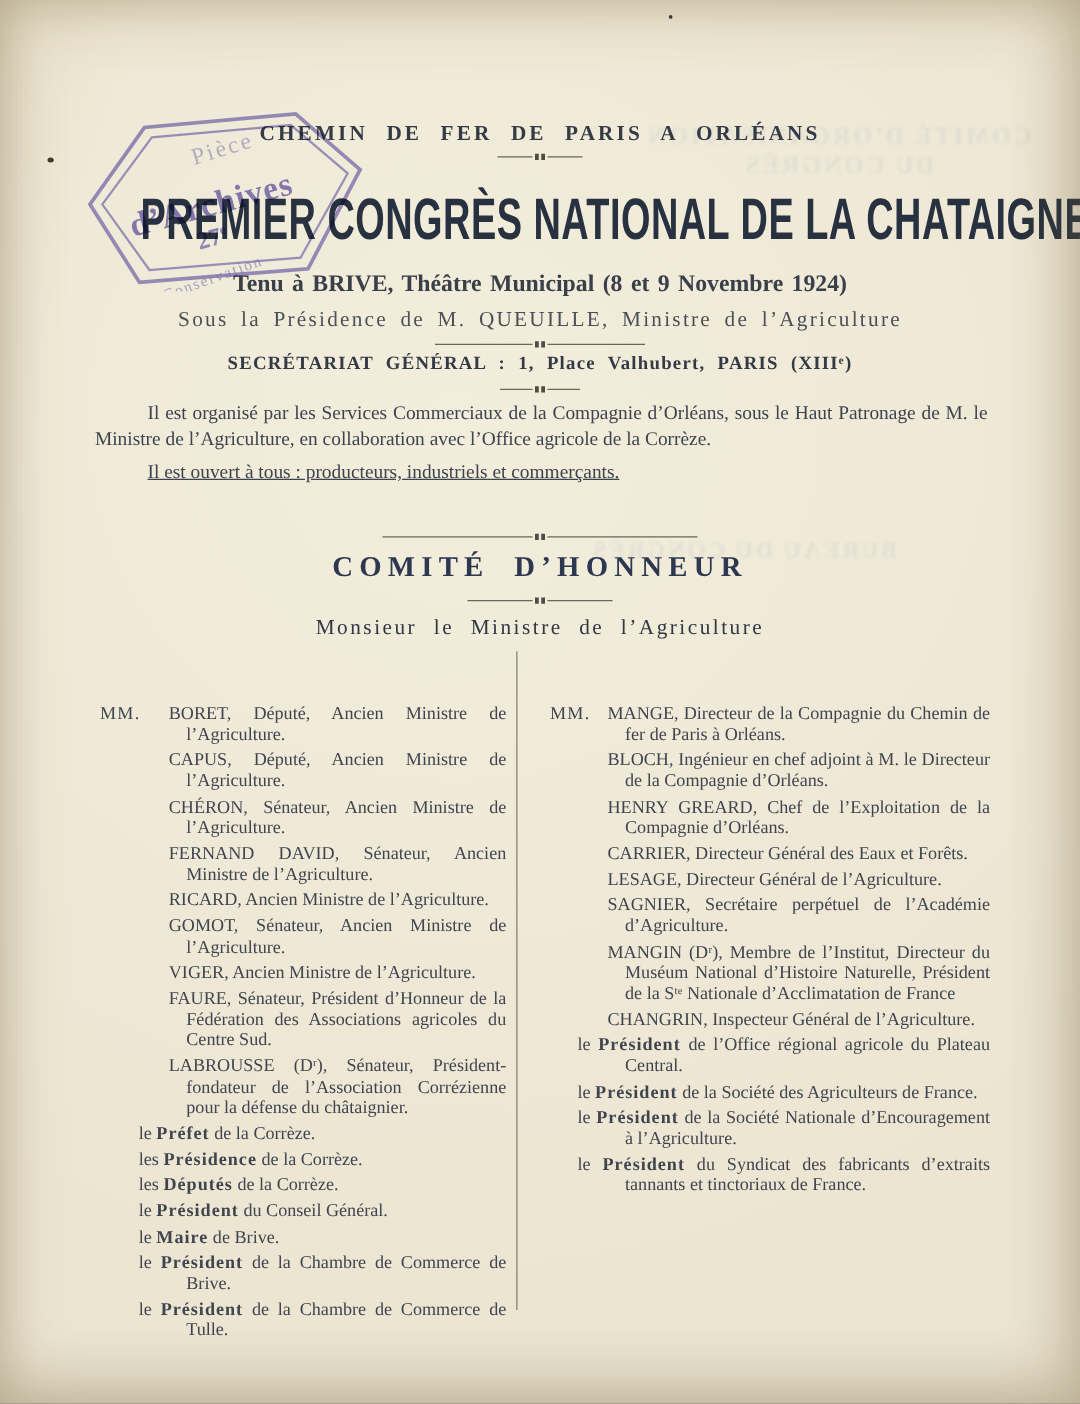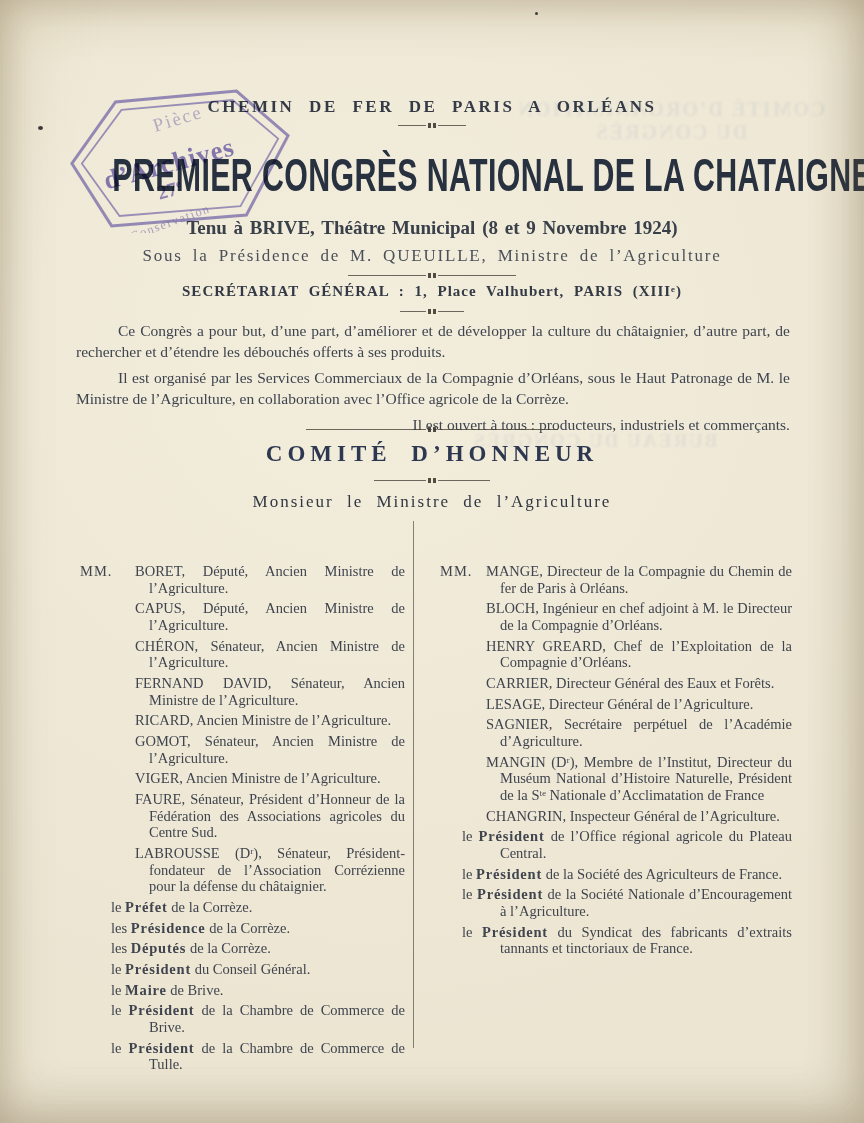--- a/index.html
+++ b/index.html
@@ -50,21 +50,21 @@
 
   .divider{position:absolute;left:0;right:0;display:flex;justify-content:center;align-items:center;gap:2px;}
   .dl{height:1.4px;background:rgba(62,57,48,.75);display:inline-block;}
   .sq{width:3px;height:4.5px;background:rgba(52,48,40,.85);display:inline-block;}
 
   .intro{
     position:absolute;top:320px;left:76px;width:714px;
     font-size:15.5px;line-height:1.36;color:#3e444e;text-align:justify;
   }
   .intro p{margin:0 0 5px 0;text-indent:42px;}
-  .intro p.no-justify{text-align:right;}
+  .intro p.no-justify{text-align:left;text-decoration:underline;}
 
   .committee-heading{
     top:441px;font-size:23px;font-weight:bold;color:#2d3850;
     letter-spacing:5px;word-spacing:9px;
   }
   .committee-subheading{
     top:492px;font-size:17px;font-weight:normal;color:#303743;
     letter-spacing:2px;word-spacing:7px;
   }
 
@@ -123,21 +123,20 @@
   </div>
 
   <div class="divider" style="top:309px;">
     <span class="dl" style="width:26px"></span>
       <span class="sq"></span>
       <span class="sq"></span>
       <span class="dl" style="width:26px"></span>
   </div>
 
   <div class="intro">
-    <p>Ce Congrès a pour but, d’une part, d’améliorer et de développer la culture du châtaignier, d’autre part, de rechercher et d’étendre les débouchés offerts à ses produits.</p>
     <p>Il est organisé par les Services Commerciaux de la Compagnie d’Orléans, sous le Haut Patronage de M. le Ministre de l’Agriculture, en collaboration avec l’Office agricole de la Corrèze.</p>
     <p class="no-justify">Il est ouvert à tous : producteurs, industriels et commerçants.</p>
   </div>
 
   <div class="divider" style="top:427px;">
     <span class="dl" style="width:120px"></span>
       <span class="sq"></span>
       <span class="sq"></span>
       <span class="dl" style="width:120px"></span>
   </div>

